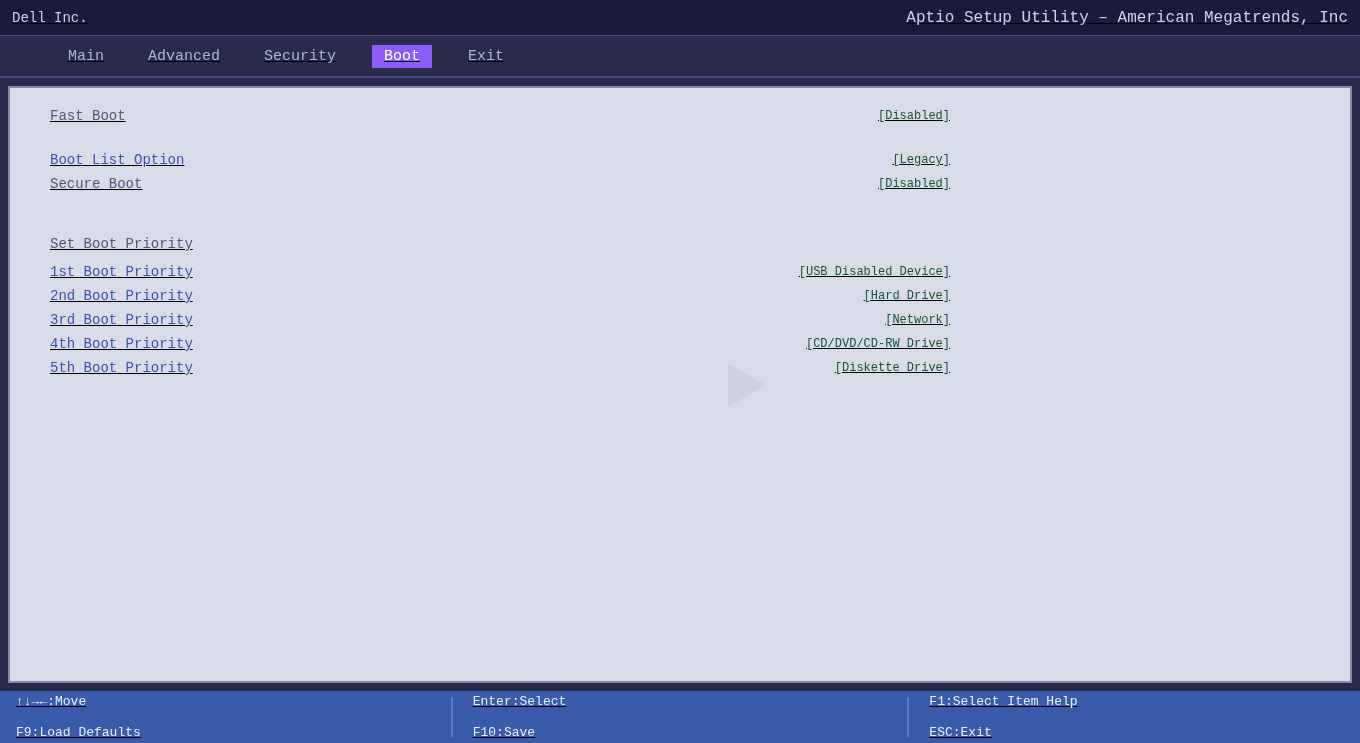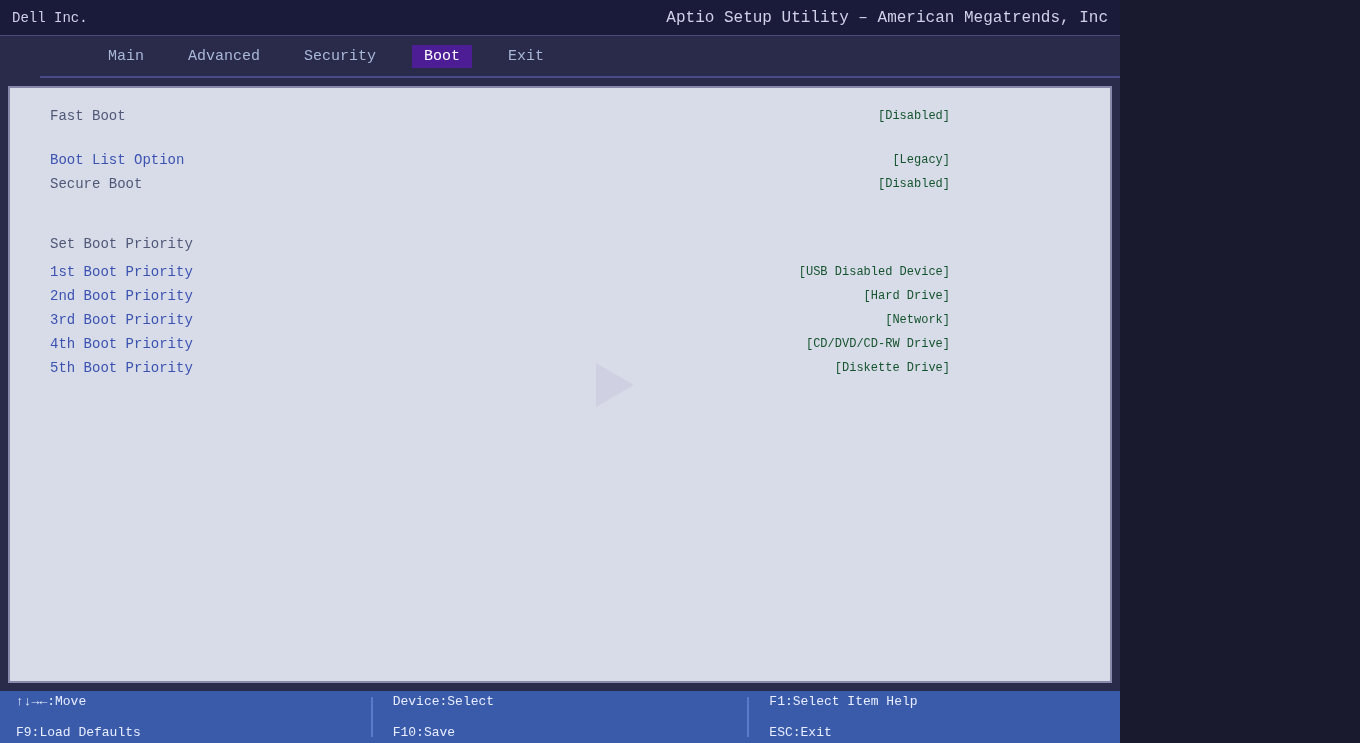--- a/index.html
+++ b/index.html
@@ -7,26 +7,27 @@
     body {
       width: 1360px;
       height: 743px;
       background: #1a1a2e;
       font-family: 'Courier New', Courier, monospace;
       overflow: hidden;
       position: relative;
     }
 
     .screen {
-      width: 1120px;
+      width: 1360px;
       height: 743px;
       background: #2a2a4a;
       position: relative;
       display: flex;
       flex-direction: column;
+      text-decoration: underline;
     }
 
     
     .title-bar {
       background: #1a1a3a;
       color: #c8c8d8;
       padding: 4px 12px;
       font-size: 15px;
       display: flex;
       justify-content: space-between;
@@ -47,33 +48,32 @@
 
     
     .menu-bar {
       background: #2a2a4a;
       display: flex;
       align-items: center;
       padding: 6px 60px;
       gap: 28px;
       height: 42px;
       border-bottom: 2px solid #4a4a8a;
-      margin-left: 40px;
     }
 
     .menu-item {
       color: #a8b8d8;
       font-size: 15px;
       cursor: pointer;
       padding: 3px 8px;
       font-family: 'Courier New', Courier, monospace;
     }
 
     .menu-item.active {
-      background: #4c1d95;
+      background: #8b5cf6;
       color: #ffffff;
       padding: 3px 12px;
     }
 
     
     .main-content {
       flex: 1;
       background: #d8dce8;
       margin: 8px;
       padding: 16px 40px;
@@ -235,21 +235,21 @@
 
   </div>
 
   <div class="status-bar">
     <div class="status-section">
       <span class="status-row">↑↓→←:Move</span>
       <span class="status-row">F9:Load Defaults</span>
     </div>
     <div class="status-divider"></div>
     <div class="status-section">
-      <span class="status-row">Device:Select</span>
+      <span class="status-row">Enter:Select</span>
       <span class="status-row">F10:Save</span>
     </div>
     <div class="status-divider"></div>
     <div class="status-section">
       <span class="status-row">F1:Select Item Help</span>
       <span class="status-row">ESC:Exit</span>
     </div>
   </div>
 
 </div>

